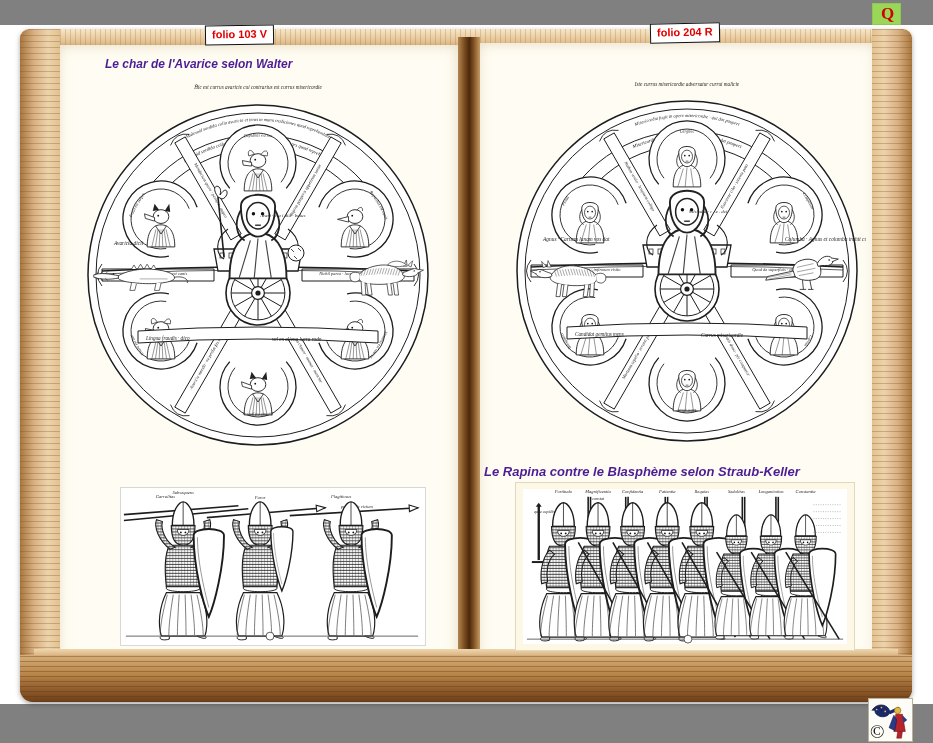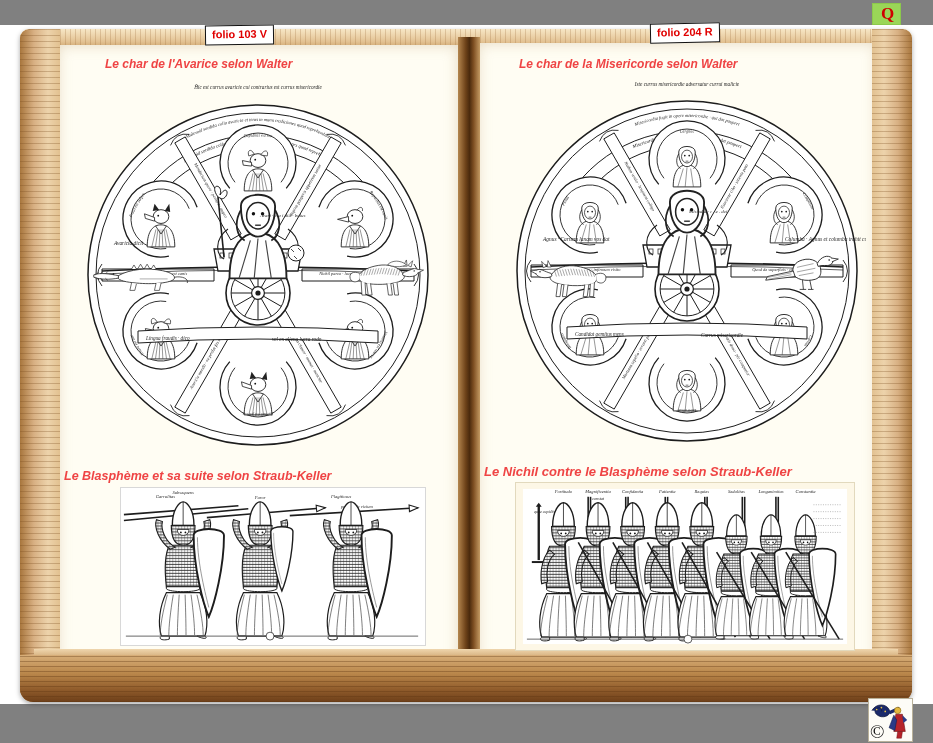--- a/index.html
+++ b/index.html
@@ -95,21 +95,21 @@
   .folio-tag {
     position:absolute; background:#ffffff; border:1.5px solid #111;
     font-family:"Liberation Sans", sans-serif; font-weight:bold; font-size:11px;
     color:#e00000; padding:3px 6px 4px 6px; white-space:nowrap; line-height:1;
   }
   #folio-tag-left  { left:205px; top:25px; transform:rotate(-0.8deg); }
   #folio-tag-right { left:650px; top:23px; transform:rotate(-1.1deg); }
 
   
   .caption {
-    position:absolute; color:#ef4444; font-weight:bold; font-style:italic;
+    position:absolute; color:#4c1d95; font-weight:bold; font-style:italic;
     white-space:nowrap; font-family:"Liberation Sans", sans-serif;
   }
   #cap-tl { left:105px; top:57px; font-size:12px; }
   #cap-tr { left:519px; top:57px; font-size:12px; }
   #cap-bl { left:64px;  top:469px; font-size:12.5px; }
   #cap-br { left:484px; top:464px; font-size:13px; }
 
   
   .art { position:absolute; }
   #wheel-avarice     { left:85px;  top:78px;  width:352px; height:384px; }
@@ -137,23 +137,21 @@
     <div class="edge" id="edge-left"></div>
     <div class="edge" id="edge-right"></div>
     <div class="edge" id="edge-bottom2"></div>
     <div class="edge" id="edge-bottom"></div>
   </div>
 
   <div class="folio-tag" id="folio-tag-left">folio 103 V</div>
   <div class="folio-tag" id="folio-tag-right">folio 204 R</div>
 
   <div class="caption" id="cap-tl">Le char de l'Avarice selon Walter</div>
-  <div class="caption" id="cap-tr">Le char de la Misericorde selon Walter</div>
-  <div class="caption" id="cap-bl">Le Blasphème et sa suite selon Straub-Keller</div>
-  <div class="caption" id="cap-br">Le Nichil contre le Blasphème selon Straub-Keller</div>
+  <div class="caption" id="cap-br">Le Rapina contre le Blasphème selon Straub-Keller</div>
 
   <div class="art" id="wheel-avarice">
       <svg viewBox="0 0 352 384">
         <rect x="0" y="0" width="352" height="384" fill="none"></rect>
         <defs>
       <path id="av-rim" d="M 25.7 152 A 154 154 0 0 1 320.3 152"></path>
       <path id="av-band" d="M 48.8 146.8 A 134 134 0 0 1 297.2 146.8"></path>
       <path id="av-m0" d="M 35.1 201.8 A 138 138 0 1 1 310.9 201.8"></path>
           <path id="av-m1" d="M 108.2 318.8 A 138 138 0 1 1 246.1 80"></path>
           <path id="av-m2" d="M 99.9 80 A 138 138 0 1 1 237.8 318.8"></path>

